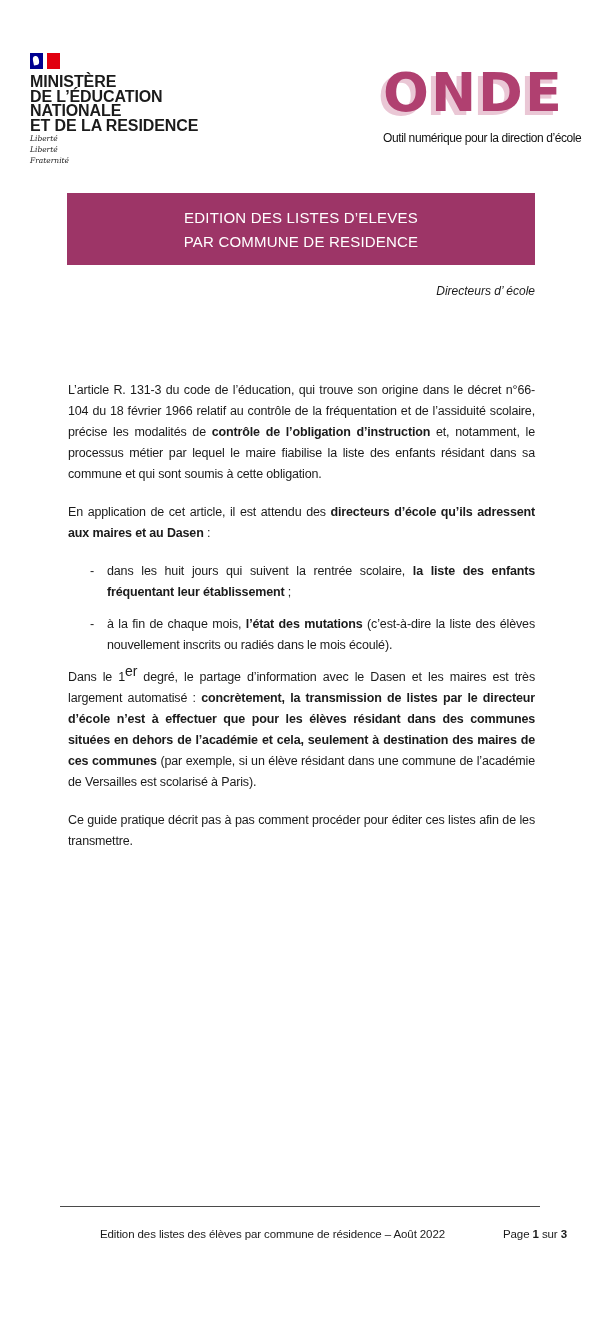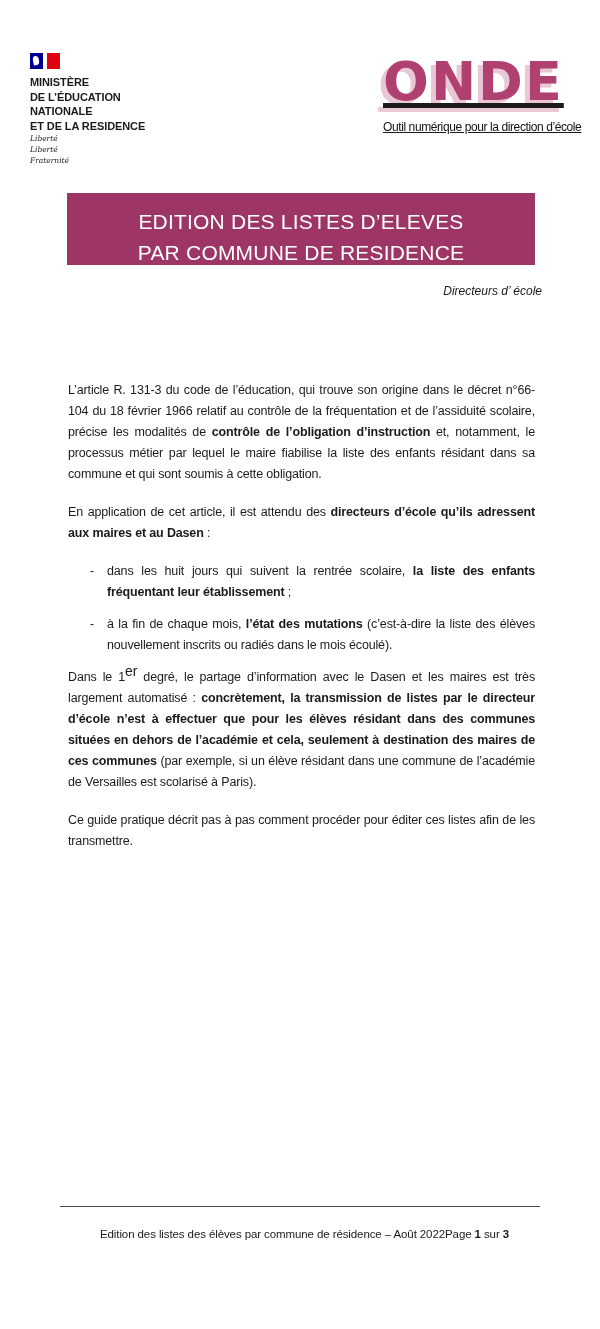--- a/index.html
+++ b/index.html
@@ -13,44 +13,44 @@
   
   .gov-block { position:absolute; left:30px; top:53px; }
   .flag { display:flex; height:16px; width:max-content; margin-bottom:6px; }
   .flag-blue { position:relative; width:13px; background:var(--flag-blue, #000091); }
   .flag-blue::after {
     content:""; position:absolute; left:3px; top:3px; width:6px; height:9px;
     background:#ffffff; border-radius:60% 60% 60% 0; transform:rotate(-12deg);
   }
   .flag-gap { width:4px; background:#ffffff; }
   .flag-red { width:13px; background:var(--flag-red, #e1000f); }
-  .ministry-name { font-weight:bold; font-size:11px; line-height:14.5px; letter-spacing:-0.1px; }
+  .ministry-name { font-weight:bold; font-size:16px; line-height:14.5px; letter-spacing:-0.1px; }
   .motto { font-family:"DejaVu Serif", serif; font-style:italic;
            font-size:7.5px; line-height:11px; color:#222; }
 
   
-  .onde { position:absolute; top:53px; left:383px; width:180px; text-align:center;text-decoration:underline; }
+  .onde { position:absolute; top:64px; left:383px; width:180px; text-align:center; }
   .onde-logo {
     font-family:"DejaVu Sans", sans-serif; font-weight:bold; font-size:54px; line-height:58px;
     letter-spacing:2px; color:var(--onde, #b04070);
     text-shadow:-5px 4px 0 var(--onde-shadow, #eac7d5);
   }
   .onde-tagline { margin-top:9px; font-size:12px; letter-spacing:-0.4px;
                   white-space:nowrap; text-align:right; color:#111; }
 
   
   .banner {
     position:absolute; left:67px; top:193px; width:468px; height:72px;
     background:var(--banner-bg, #9d3567); color:#ffffff;
-    display:flex; flex-direction:column; justify-content:flex-end; align-items:center;
-    gap:7px; font-size:21px; letter-spacing:0.2px;
+    display:flex; flex-direction:column; justify-content:center; align-items:center;
+    gap:7px; font-size:15px; letter-spacing:0.2px;
   }
 
   .subtitle {
-    position:absolute; left:74px; top:284px; width:468px; text-align:right;
+    position:absolute; left:67px; top:284px; width:468px; text-align:right;
     font-style:italic; font-size:12px;
   }
 
   
   .content {
     position:absolute; left:68px; top:352px; width:467px;
     font-size:12.5px; line-height:21px; text-align:justify; letter-spacing:-0.15px;margin-top:28px;
   }
   .content p { margin:0 0 17px 0; }
   .content b { font-weight:bold; }
@@ -58,21 +58,21 @@
   .bullet-list { margin:0 0 7px 0; }
   .bullet { display:flex; padding-left:22px; margin-bottom:11px; }
   .bullet-marker { flex:none; width:17px; }
   .bullet-text { flex:1; text-align:justify; }
 
   
   .footer-rule { position:absolute; left:60px; top:1206px; width:480px;
                  border-top:1px solid #4a4a4a; height:0; }
   .footer {
     position:absolute; left:68px; top:1228px; width:467px;
-    display:flex; justify-content:flex-start; font-size:11.5px; letter-spacing:-0.1px;padding-left:32px;
+    display:flex; justify-content:space-between; font-size:11.5px; letter-spacing:-0.1px;padding-left:32px;
   }
   .footer b { font-weight:bold; }
 </style>
 </head>
 <body>
 
 <div class="page">
 
   <div class="gov-block">
     <div class="flag">

